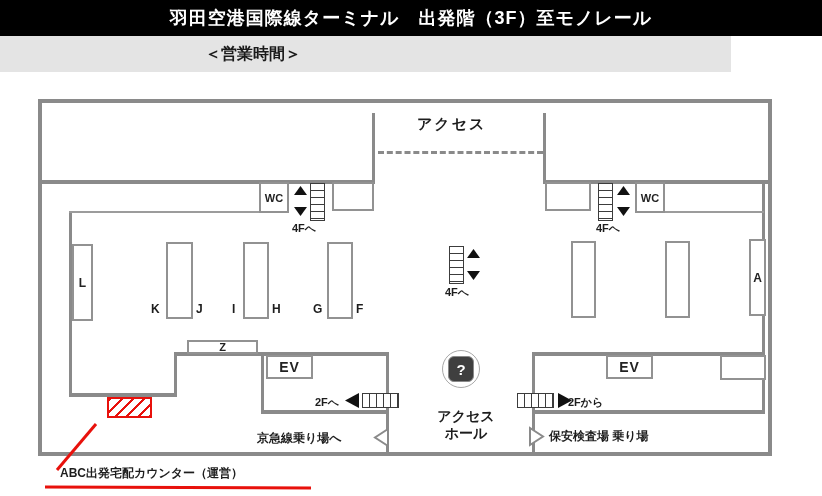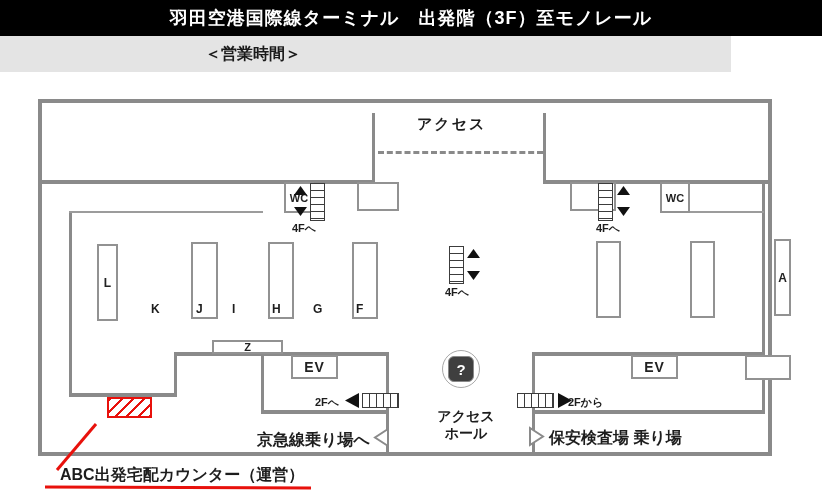--- a/index.html
+++ b/index.html
@@ -12,24 +12,24 @@
   .titlebar span { color:#fff; font-size:18px; font-weight:bold; letter-spacing:1px; }
 
   .hoursbar { position:absolute; left:0; top:36px; width:731px; height:36px;
               background:#e4e4e4; display:flex; align-items:center; }
   .hoursbar .inner { margin-left:205px; display:flex; gap:50px; }
   .hoursbar span { font-size:16px; font-weight:bold; color:#1a1a1a; }
 
   .wall  { position:absolute; background:#8a8a8a; }
   .thin  { position:absolute; background:#9c9c9c; }
   .room  { position:absolute; background:#fff; border:2px solid #929292;
-           display:flex; align-items:center; justify-content:center;margin-left:25px; }
+           display:flex; align-items:center; justify-content:center; }
   .lbl   { position:absolute; font-weight:bold; color:#1d1d1d; white-space:nowrap; }
   .s11 { font-size:11px; }  .s12 { font-size:12px; }  .s14 { font-size:14px; }
-  .s15 { font-size:15px; }  .s16 { font-size:16px; }
+  .s15 { font-size:15px; }  .s16 { font-size:12px; }
 
   .dash { position:absolute; border-top:3px dashed #8a8a8a; }
 
   .esc-v { position:absolute; width:15px; height:38px; background:#fff;
            border:1px solid #3c3c3c;
            background-image:repeating-linear-gradient(180deg, transparent 0 6px, #3c3c3c 6px 7px); }
   .esc-h { position:absolute; width:37px; height:15px; background:#fff;
            border:1px solid #3c3c3c;
            background-image:repeating-linear-gradient(90deg, transparent 0 6px, #3c3c3c 6px 7px); }
   .tri { position:absolute; }

